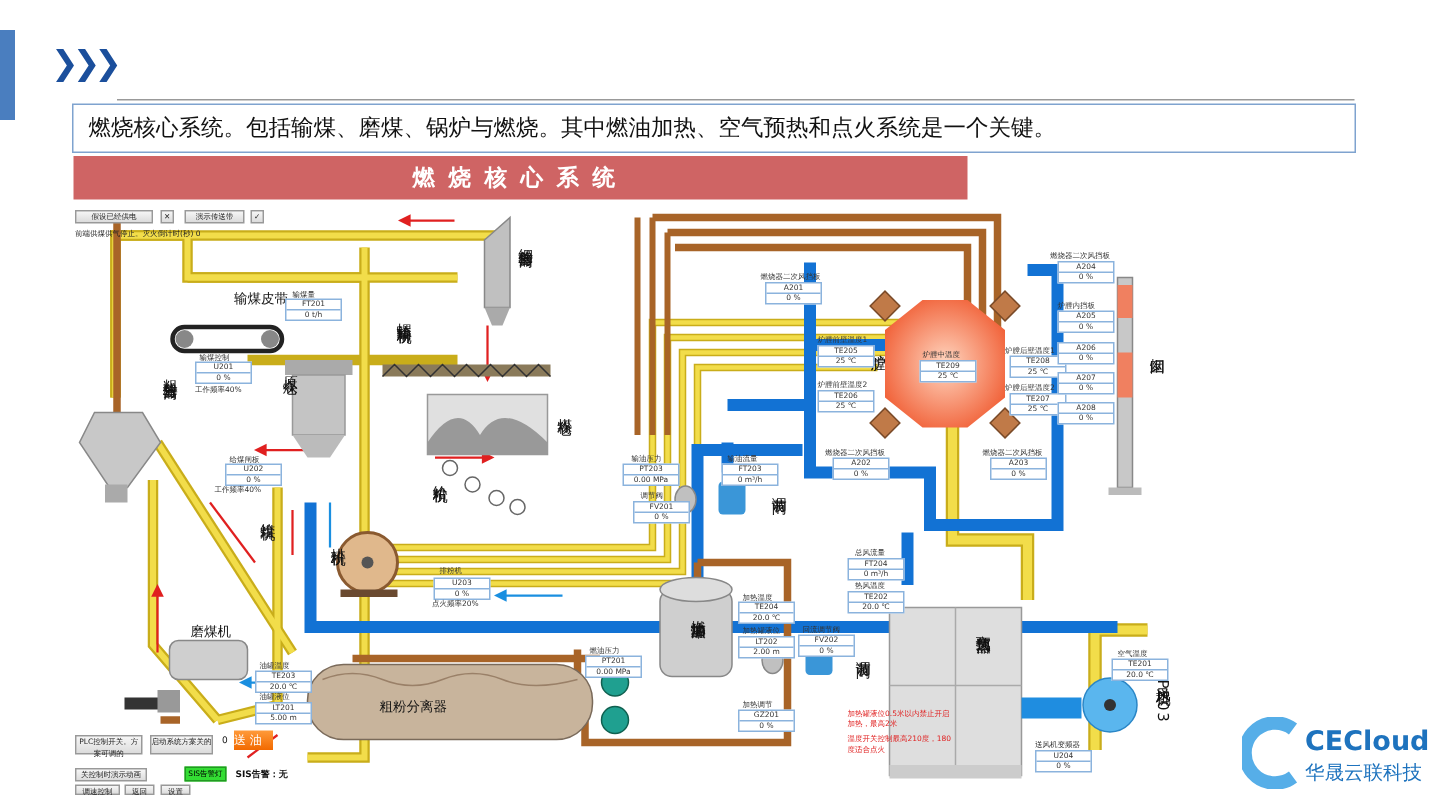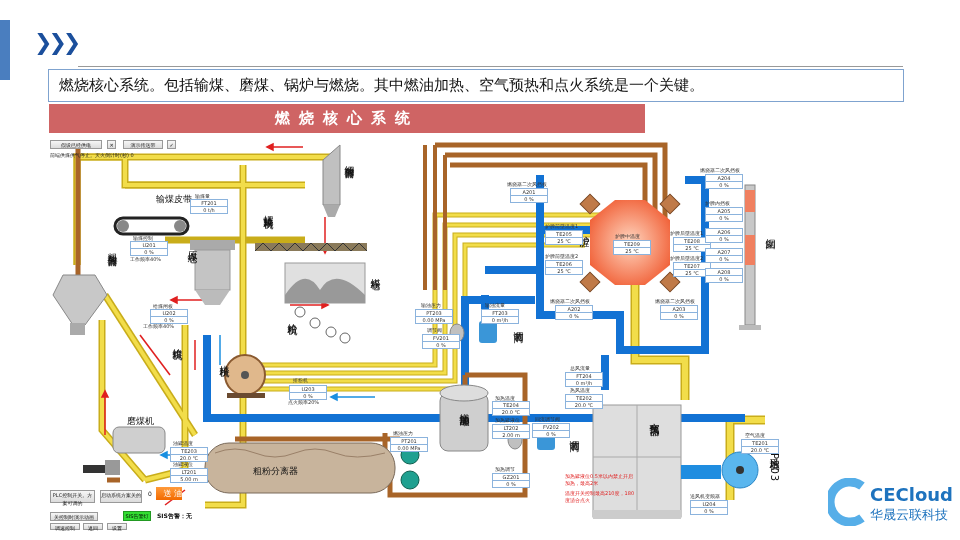--- a/index.html
+++ b/index.html
@@ -18,21 +18,21 @@
   .tag { position: absolute; border: 1px solid #8bb3dd; background: #fff; width: 38px; font-size: 5px; color: #333; text-align: center; line-height: 6px; }
   .tag .t { display:block; border-bottom: 1px solid #8bb3dd; }
   .tag .v { display:block; }
   .tag-title { position: absolute; font-size: 5px; color: #333; white-space: nowrap; }
   .btn { position: absolute; font-size: 5px; color: #222; border: 1px solid #999; background: linear-gradient(#f6f6f6,#dcdcdc); text-align: center; line-height: 8px; }
   .status-line { position: absolute; left: 5px; top: 17px; font-size: 5px; color: #222; }
   .logo { position: absolute; left: 828px; top: 478px; width: 120px; height: 50px; }
   .logo-text { position: absolute; left: 42px; top: 6px; font-size: 18px; color: #1e73be; font-weight: bold; }
   .logo-sub { position: absolute; left: 42px; top: 28px; font-size: 13px; color: #1e73be; font-family: Liberation Serif, serif; }
   .red-note { position: absolute; font-size: 5px; color: #e02020; line-height: 7px; }
-  .oil-btn { position: absolute; left: 111px; top: 352px; width: 26px; height: 13px; background: linear-gradient(#ff9a3a,#f26a00); color:#fff; font-size: 8px; text-align: right; line-height: 13px; }
+  .oil-btn { position: absolute; left: 111px; top: 352px; width: 26px; height: 13px; background: linear-gradient(#ff9a3a,#f26a00); color:#fff; font-size: 8px; text-align: left; line-height: 13px; }
   .sis-lamp { position: absolute; left: 78px; top: 376px; width: 28px; height: 10px; background: #33dd33; border: 1px solid #229922; font-size: 5px; text-align:center; line-height: 9px; }
 </style>
 </head>
 <body>
 
 <div class="slide">
   <div class="left-bar"></div>
   <div class="chevrons">❯❯❯</div>
   <div class="title-rule"></div>
   <div class="desc-box">燃烧核心系统。包括输煤、磨煤、锅炉与燃烧。其中燃油加热、空气预热和点火系统是一个关键。</div>

